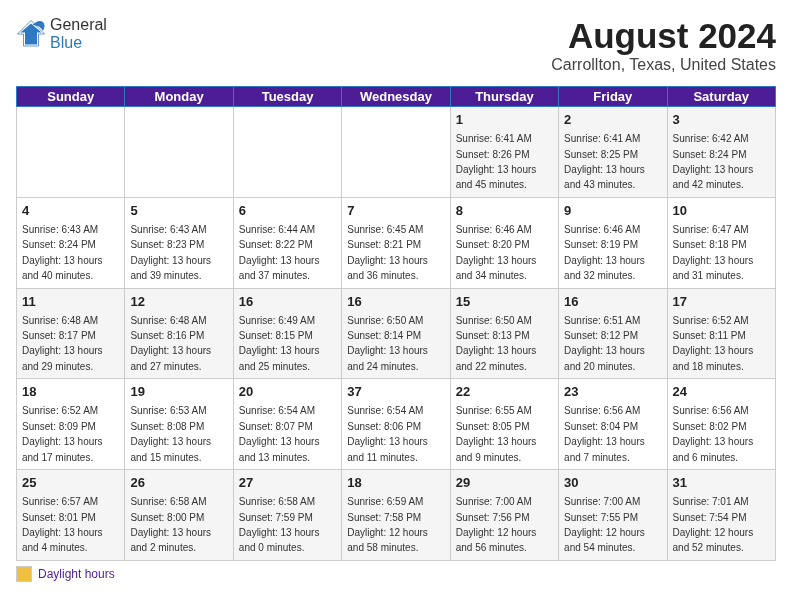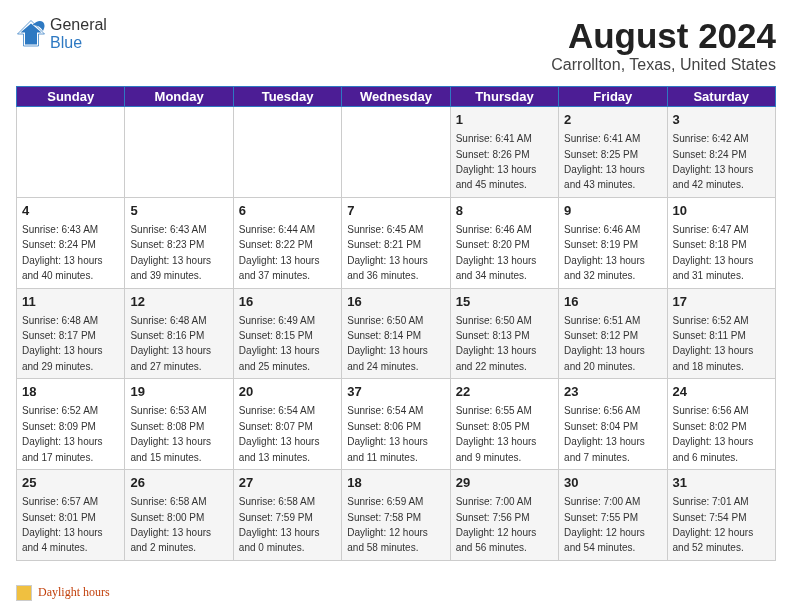--- a/index.html
+++ b/index.html
@@ -258,16 +258,16 @@
 Daylight: 12 hours
 and 54 minutes.</span></td>
         <td><span class="day-number">31</span><span class="day-info" style="white-space: pre-line;">Sunrise: 7:01 AM
 Sunset: 7:54 PM
 Daylight: 12 hours
 and 52 minutes.</span></td>
       </tr>
     </tbody>
 </table>
 
-<div style="margin-top:24px; display:flex; align-items:center; font-size:12px; color:#c2410c;font-family:Liberation Serif, serif;">
+<div style="margin-top:5px; display:flex; align-items:center; font-size:12px; color:#4c1d95;">
   <div style="width:16px; height:16px; background:#f0c040; border:1px solid #ccc; margin-right:6px;"></div>
   <span>Daylight hours</span>
 </div>
 
 </body></html>

